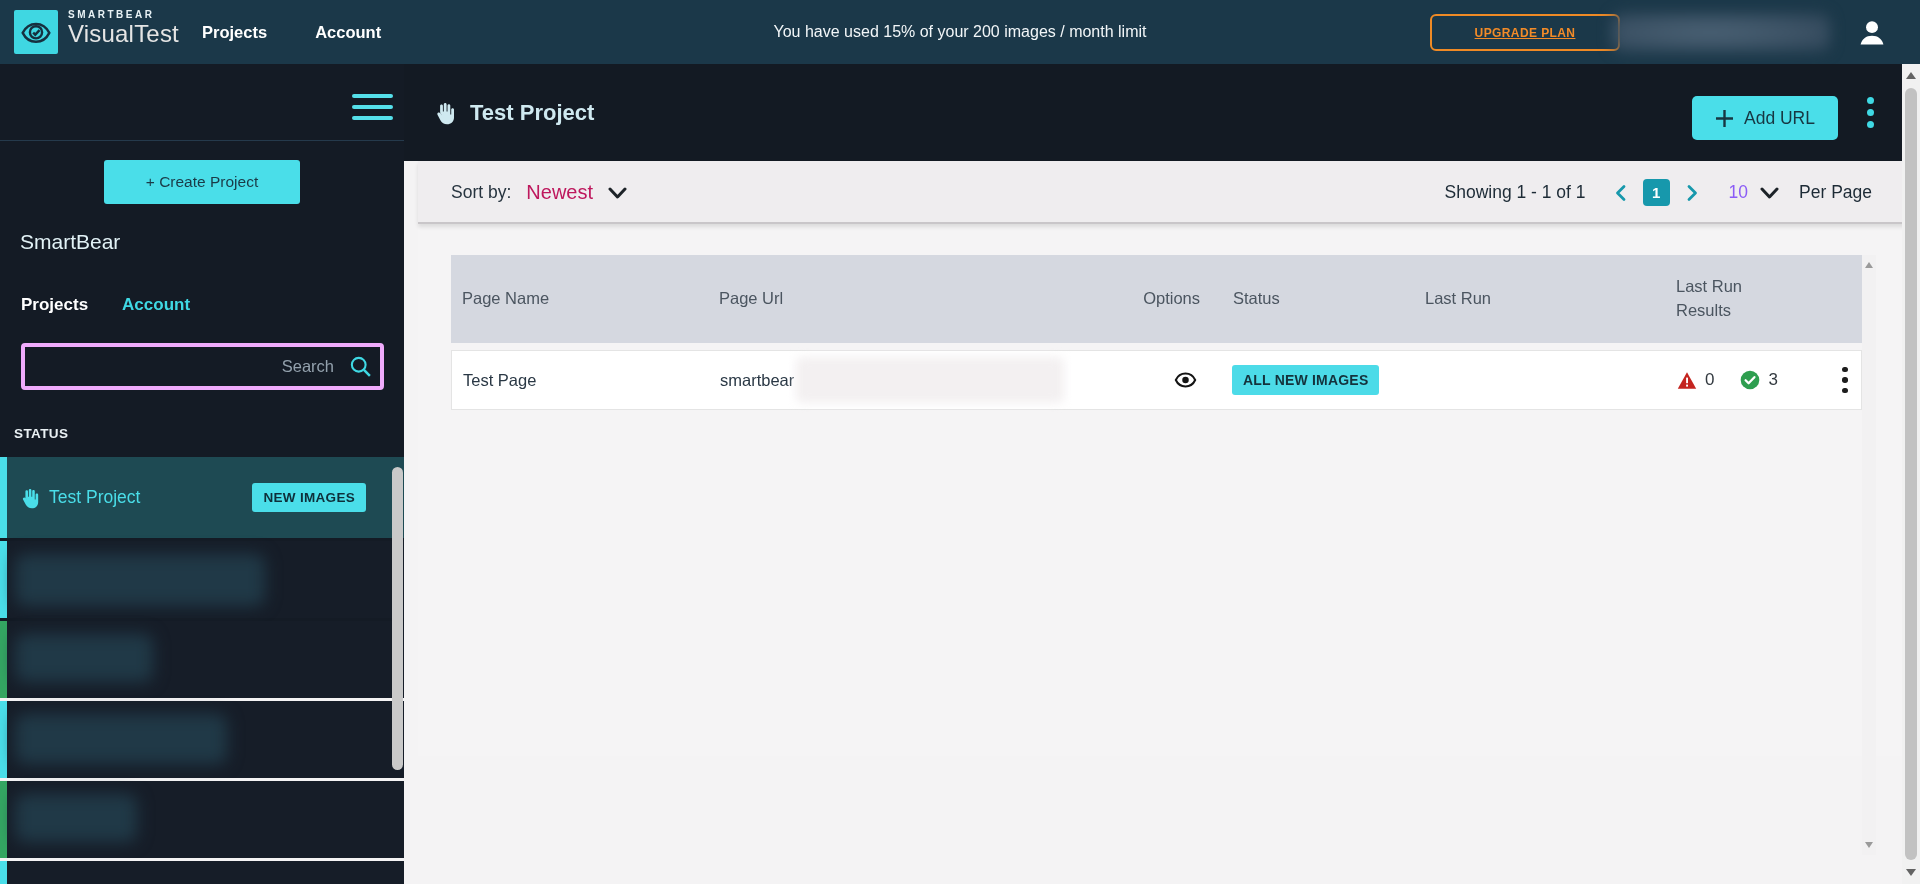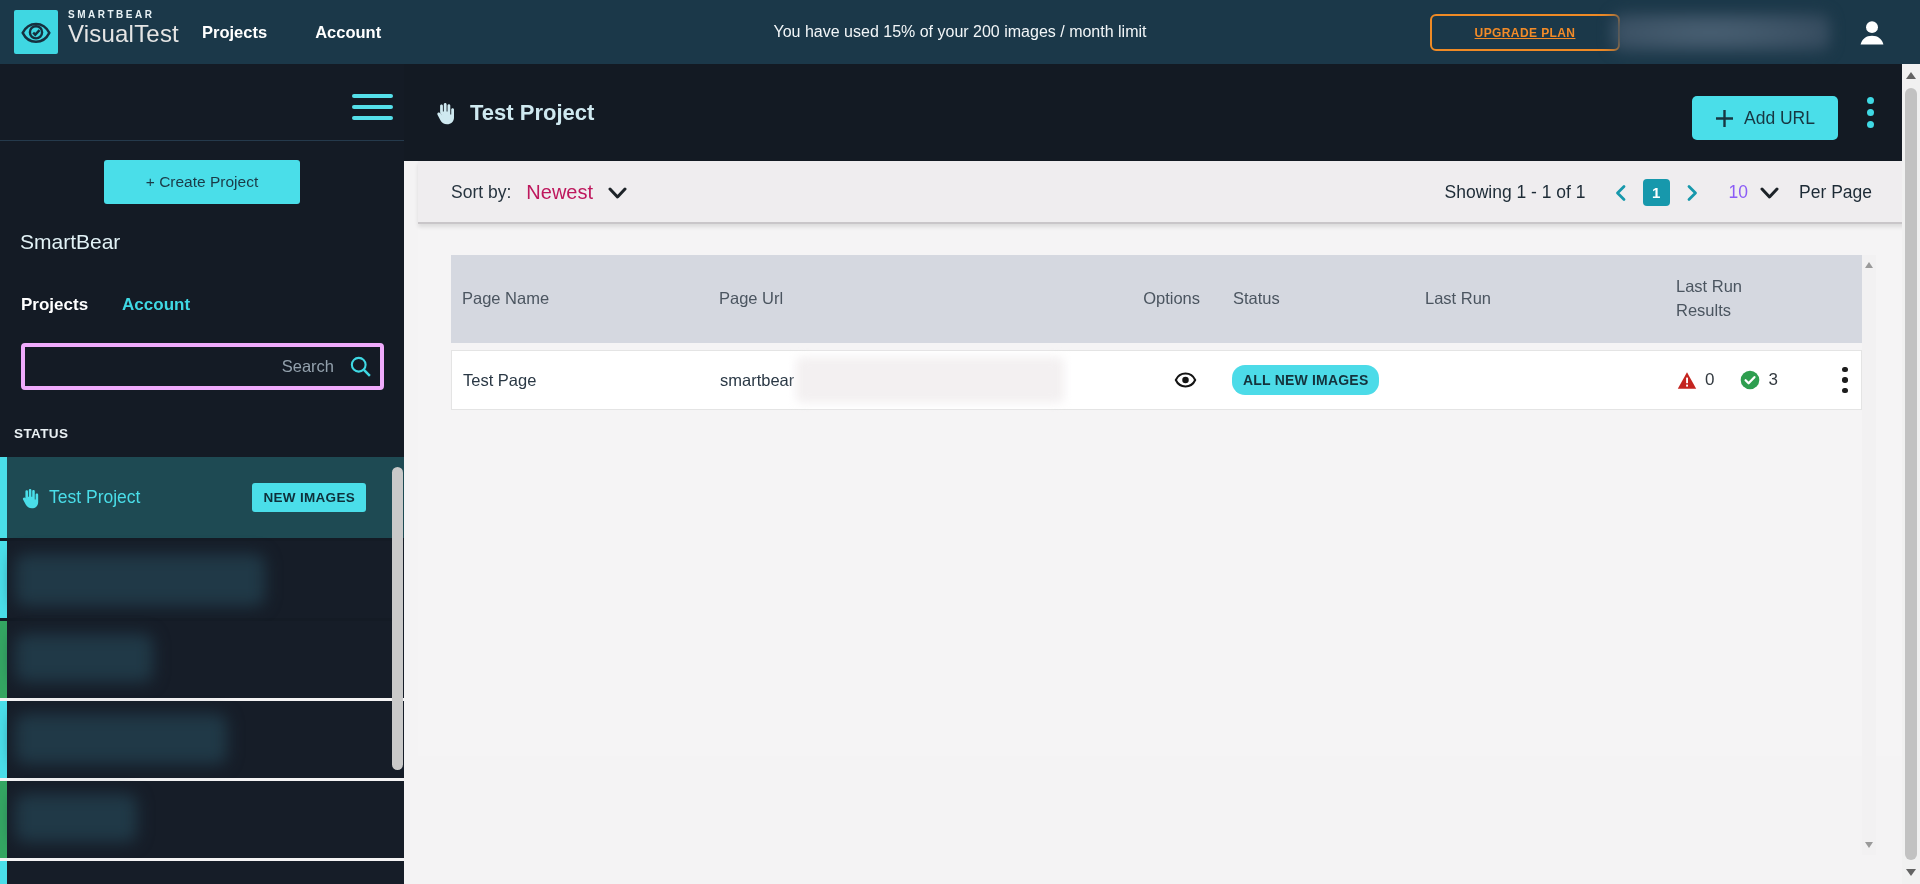--- a/index.html
+++ b/index.html
@@ -82,21 +82,21 @@
   .th.c3 { text-align:right; padding-right:14px; }
   .th.c4 { padding-left:19px; }
   .th.c5 { padding-left:15px; }
   .th.c6 { padding-left:8px; padding-right:30px; }
   .trow { height:60px; background:#ffffff; margin-top:7px; border:1px solid #e4e4e4; color:#2a3845; font-size:16.5px; }
   .td { padding-left:11px; }
   .td.c2 { display:flex; align-items:center; padding-left:11px; position:relative; }
   .url-blob { width:268px; height:46px; background:#f3f0f1; border-radius:6px; filter:blur(5px); margin-left:2px; }
   .td.c3 { display:flex; justify-content:flex-end; padding-right:18px; }
   .td.c4 { padding-left:17px; }
-  .status-badge { display:inline-block; background:#4cdbe8; color:#14323c; font-size:14px; font-weight:700; padding:7px 11px; border-radius:13px; letter-spacing:0.2px; }
+  .status-badge { display:inline-block; background:#4cdbe8; color:#14323c; font-size:14px; font-weight:700; padding:7px 11px; border-radius:3px; letter-spacing:0.2px; }
   .td.c5 { padding-left:6px; }
   .lastrun-blob { width:230px; height:44px; background:#f0edee; border-radius:6px; filter:blur(6px); }
   .td.c6 { display:flex; align-items:center; gap:8px; padding-left:8px; }
   .result-count { color:#333a40; font-size:17px; }
   .gap18 { width:10px; }
   .td.c7 { display:flex; justify-content:center; padding-left:24px; }
 
   
   .win-scrollbar { position:absolute; left:1902px; top:64px; width:18px; height:820px; background:#f1f1f1; }
   .win-thumb { position:absolute; left:3px; top:24px; width:12px; height:772px; background:#c2c2c2; border-radius:6px; }

